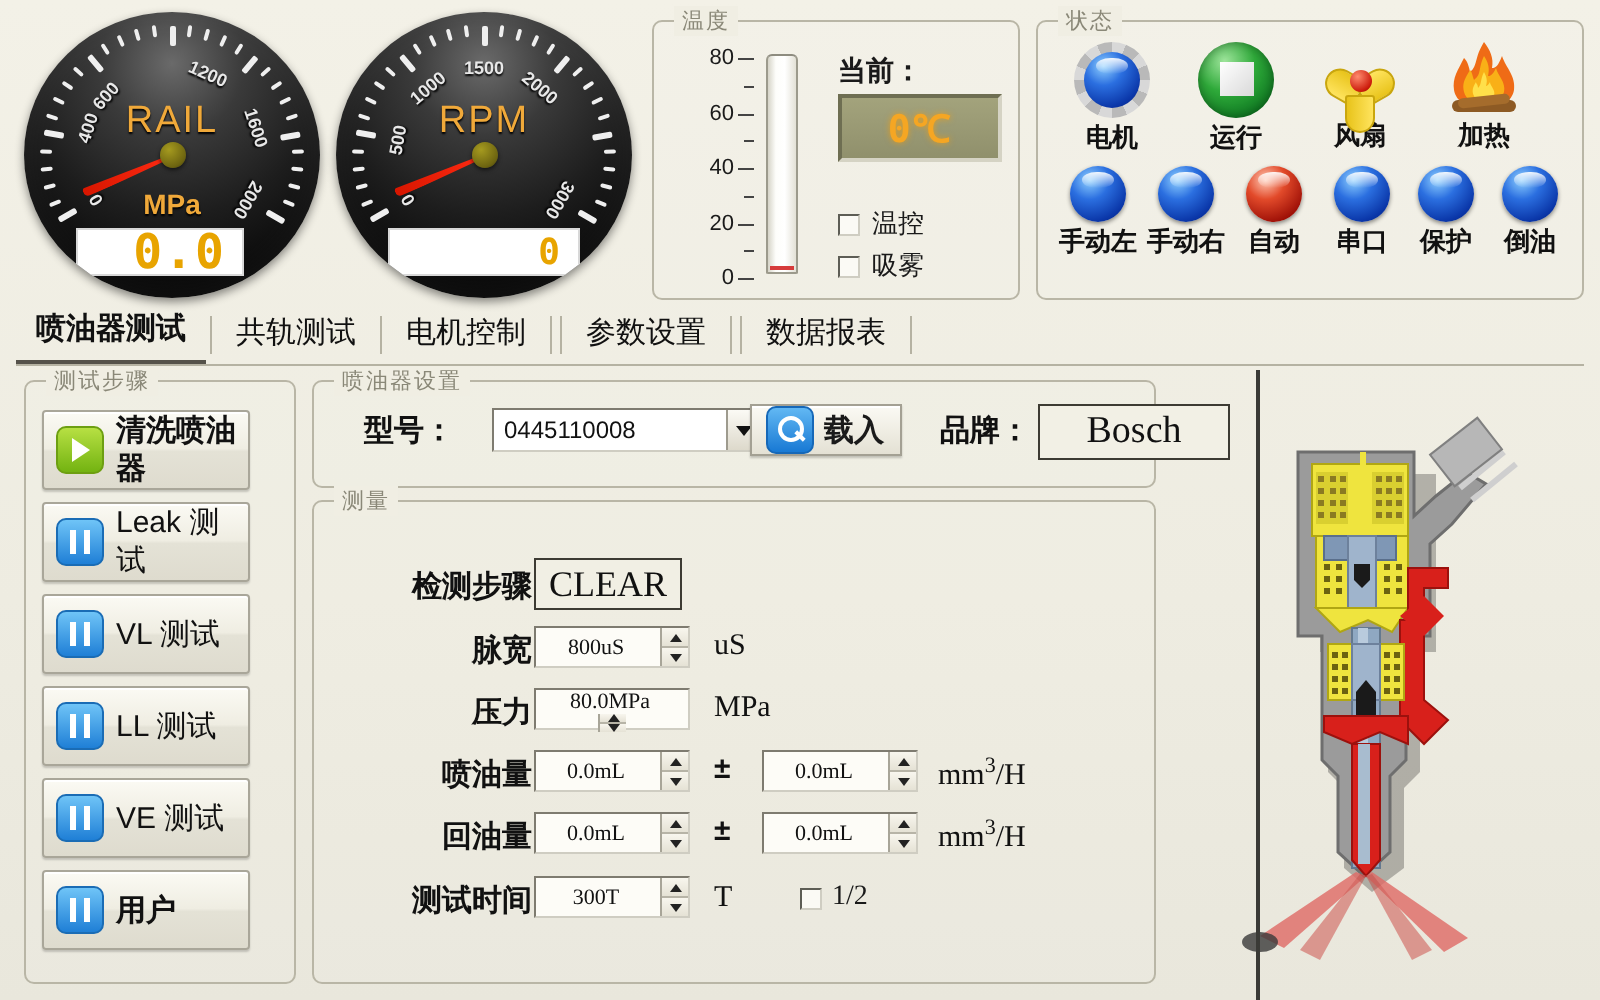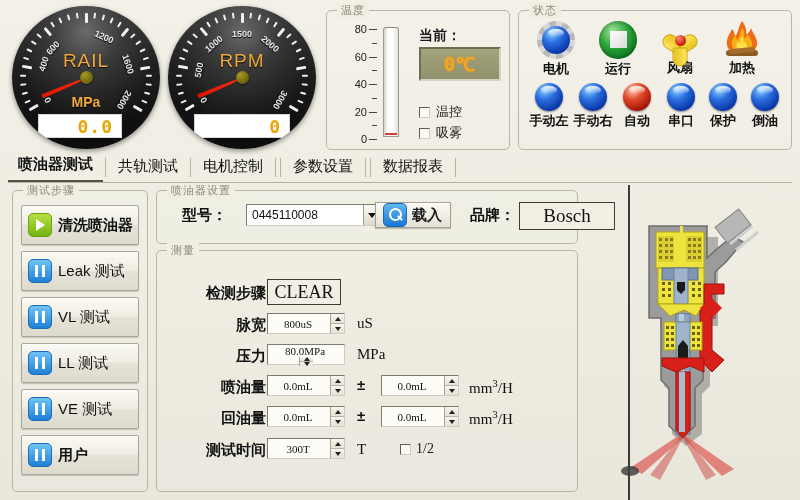--- a/index.html
+++ b/index.html
@@ -96,21 +96,21 @@
   .led .cap2{font-size:13px;font-weight:bold;color:#111;margin-top:1px;}
 
   
   #tabs{position:absolute;left:8px;top:152px;width:784px;height:30px;
         border-bottom:1px solid #b5b2a2;display:flex;align-items:flex-end;}
   .tab{padding:3px 10px 6px;font-size:15px;color:#111;position:relative;white-space:nowrap;}
   .tab.active{font-weight:bold;border-bottom:2px solid #55524a;}
   .tabsep{width:1px;height:19px;background:#b5b2a2;margin:0 2px 5px;}
 
   
-  .stepbtn{position:absolute;left:8px;width:118px;height:40px;
+  .stepbtn{position:absolute;left:8px;width:104px;height:40px;
         background:linear-gradient(180deg,#fbfaf4 0%,#efede2 48%,#e4e2d6 52%,#dedbce 100%);
         border:1px solid #a9a699;border-radius:2px;
         box-shadow:0 1px 1px rgba(0,0,0,.18), inset 0 1px 0 #fff;
         display:flex;align-items:center;gap:6px;padding-left:6px;box-sizing:border-box;}
   .stepbtn .ico{width:22px;height:22px;border-radius:5px;flex:0 0 auto;position:relative;}
   .ico.play{background:linear-gradient(180deg,#b7e043,#73b311);border:1px solid #6d9f11;}
   .ico.play:after{content:"";position:absolute;left:7px;top:5px;border-left:9px solid #fff;
         border-top:6px solid transparent;border-bottom:6px solid transparent;}
   .ico.pause{background:linear-gradient(180deg,#6fc4f7,#1f7fd6);border:1px solid #1a6cb5;}
   .ico.pause:before,.ico.pause:after{content:"";position:absolute;top:5px;width:3px;height:12px;background:#fff;}
@@ -166,21 +166,21 @@
   .vline{position:absolute;width:2px;background:#3a3a36;}
 </style>
 </head>
 <body>
 
 <div id="app">
 
   <div class="gauge" id="gauge0" style="left:12px;top:6px;width:148px;height:143px;">
     <div class="title" style="top:44px;font-size:19px;">RAIL</div>
     <div class="unit" style="top:88px;font-size:14px;">MPa</div>
-    <div class="readout" style="left:26px;top:108px;width:84px;height:24px;font-size:18px;">0.0</div>
+    <div class="readout" style="left:26px;top:108px;width:84px;height:24px;font-size:24px;">0.0</div>
   <div class="tick" style="transform: rotate(150deg) translate(55px, -1px);">
         <i style="width:10px;height:3px;"></i>
       </div>
       <div class="tick" style="transform: rotate(158deg) translate(60px, -1px);">
         <i style="width:6px;height:2px;"></i>
       </div>
       <div class="tick" style="transform: rotate(166deg) translate(60px, -1px);">
         <i style="width:6px;height:2px;"></i>
       </div>
       <div class="tick" style="transform: rotate(174deg) translate(60px, -1px);">

